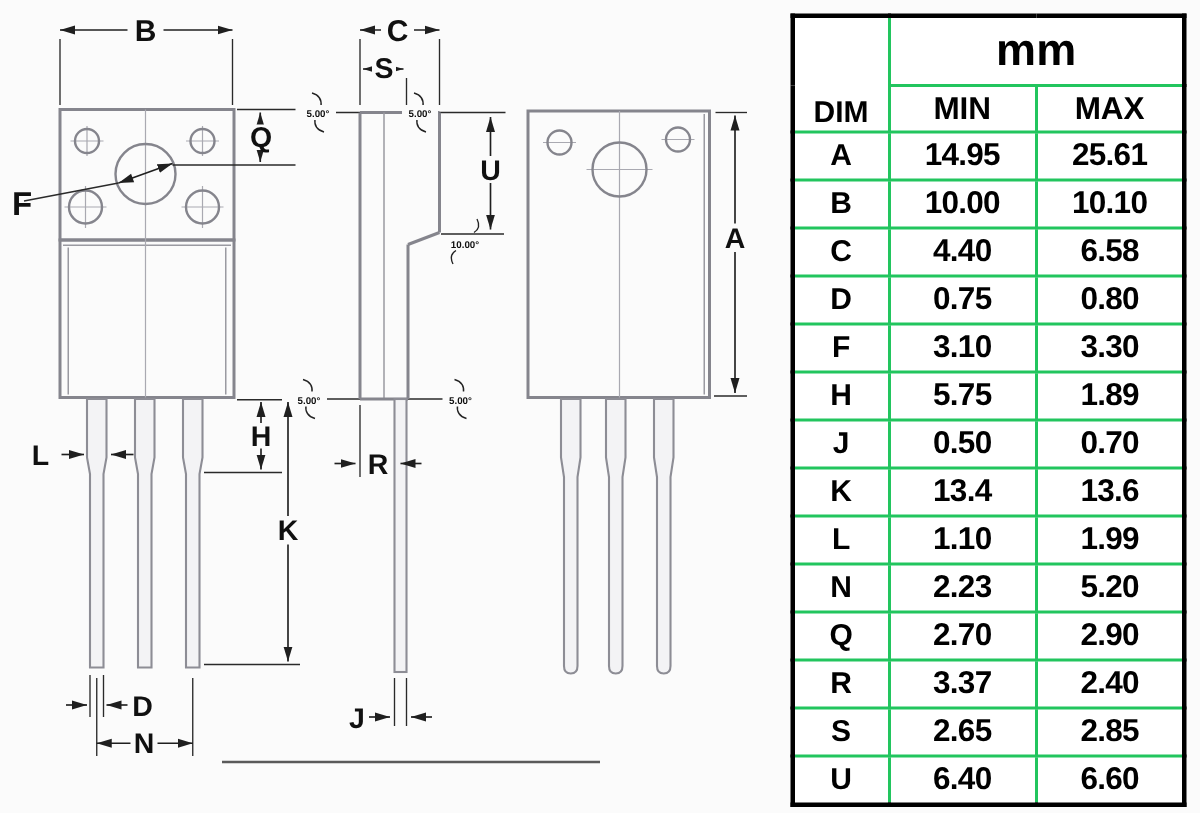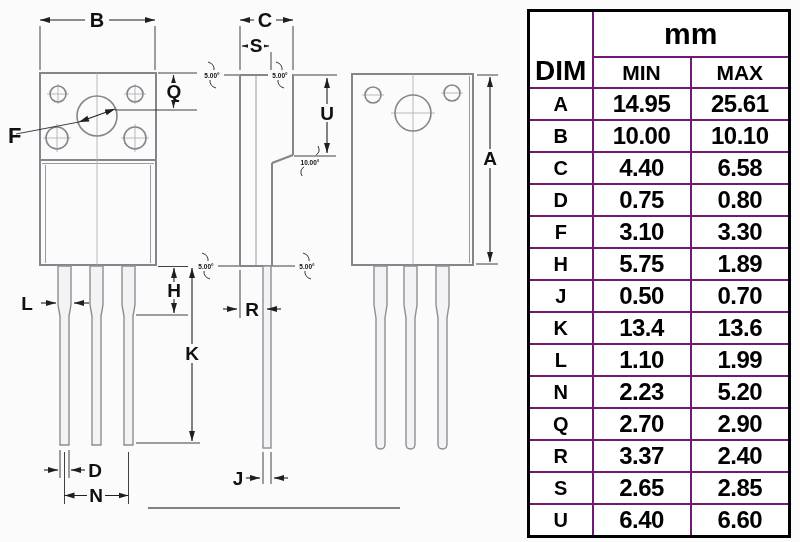--- a/index.html
+++ b/index.html
@@ -17,26 +17,26 @@
   .gap{fill:#fbfbfb;}
   .angarc{stroke:#222;stroke-width:0.9;fill:none;}
   text.dimlbl{font-size:19px;text-anchor:middle;}
   text.biglbl{font-size:20px;text-anchor:middle;}
   text.flbl{font-size:22px;text-anchor:start;}
   text.ang{font-size:6.5px;text-anchor:middle;}
   .baseline{stroke:#5a5a5a;stroke-width:1.6;}
   
   .dim-table-wrap{position:absolute;left:527px;top:9px;width:261px;}
   table.dims{border-collapse:collapse;table-layout:fixed;width:261px;background:#ffffff;border:3px solid #000;}
-  table.dims td{border:2px solid #701a75;text-align:center;padding:0;font-weight:bold;color:#000;overflow:hidden;}
-  td.c-dimhdr{font-size:28px;vertical-align:bottom;padding-bottom:5px;}
+  table.dims td{border:2px solid #22c55e;text-align:center;padding:0;font-weight:bold;color:#000;overflow:hidden;}
+  td.c-dimhdr{font-size:20px;vertical-align:bottom;padding-bottom:5px;}
   td.c-mm{font-size:30px;height:44px;vertical-align:middle;}
   td.c-minmax{font-size:21px;height:29px;}
   td.c-letter{font-size:20px;height:30px;}
-  td.c-val{font-size:24px;height:30px;letter-spacing:-0.5px;}
+  td.c-val{font-size:21px;height:30px;letter-spacing:-0.5px;}
 </style>
 </head>
 <body>
 
 <div class="page">
 
 <svg width="527" height="542" viewBox="0 0 527 542">
   <defs>
     <marker id="ae" markerWidth="11" markerHeight="8" refX="10" refY="4" orient="auto" markerUnits="userSpaceOnUse">
           <path d="M0,1 L10,4 L0,7 Z" fill="#1f1f1f"></path>

